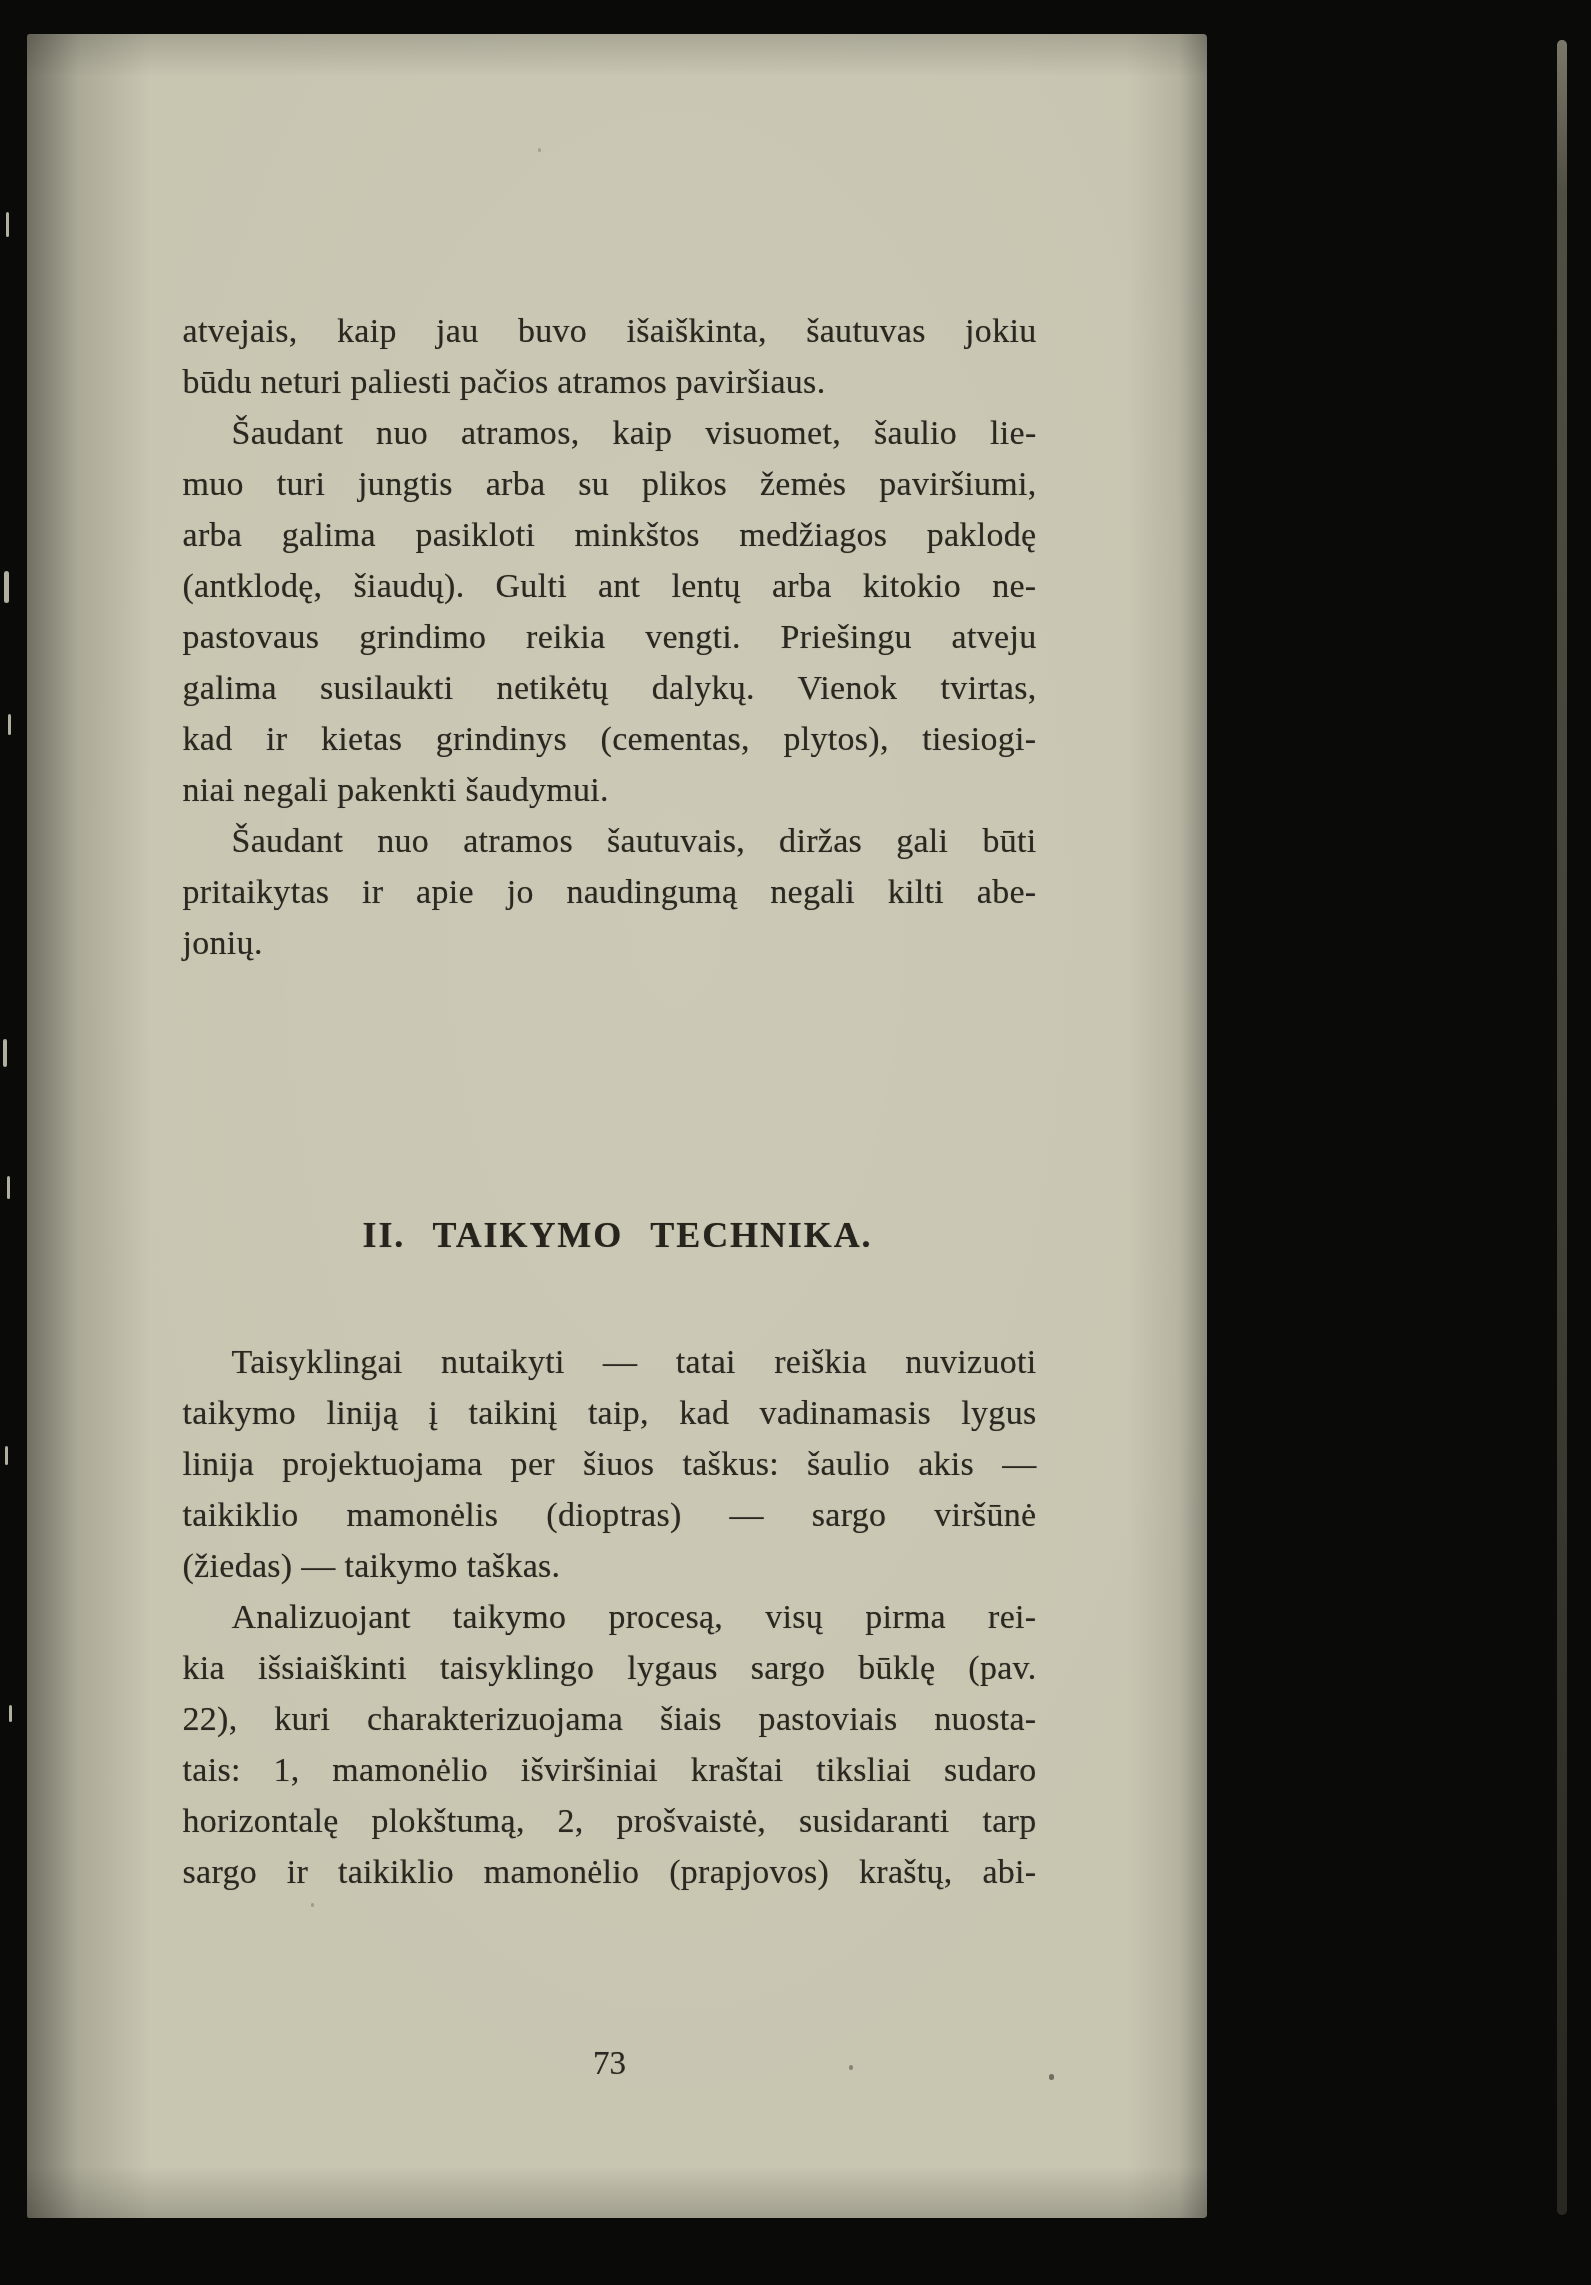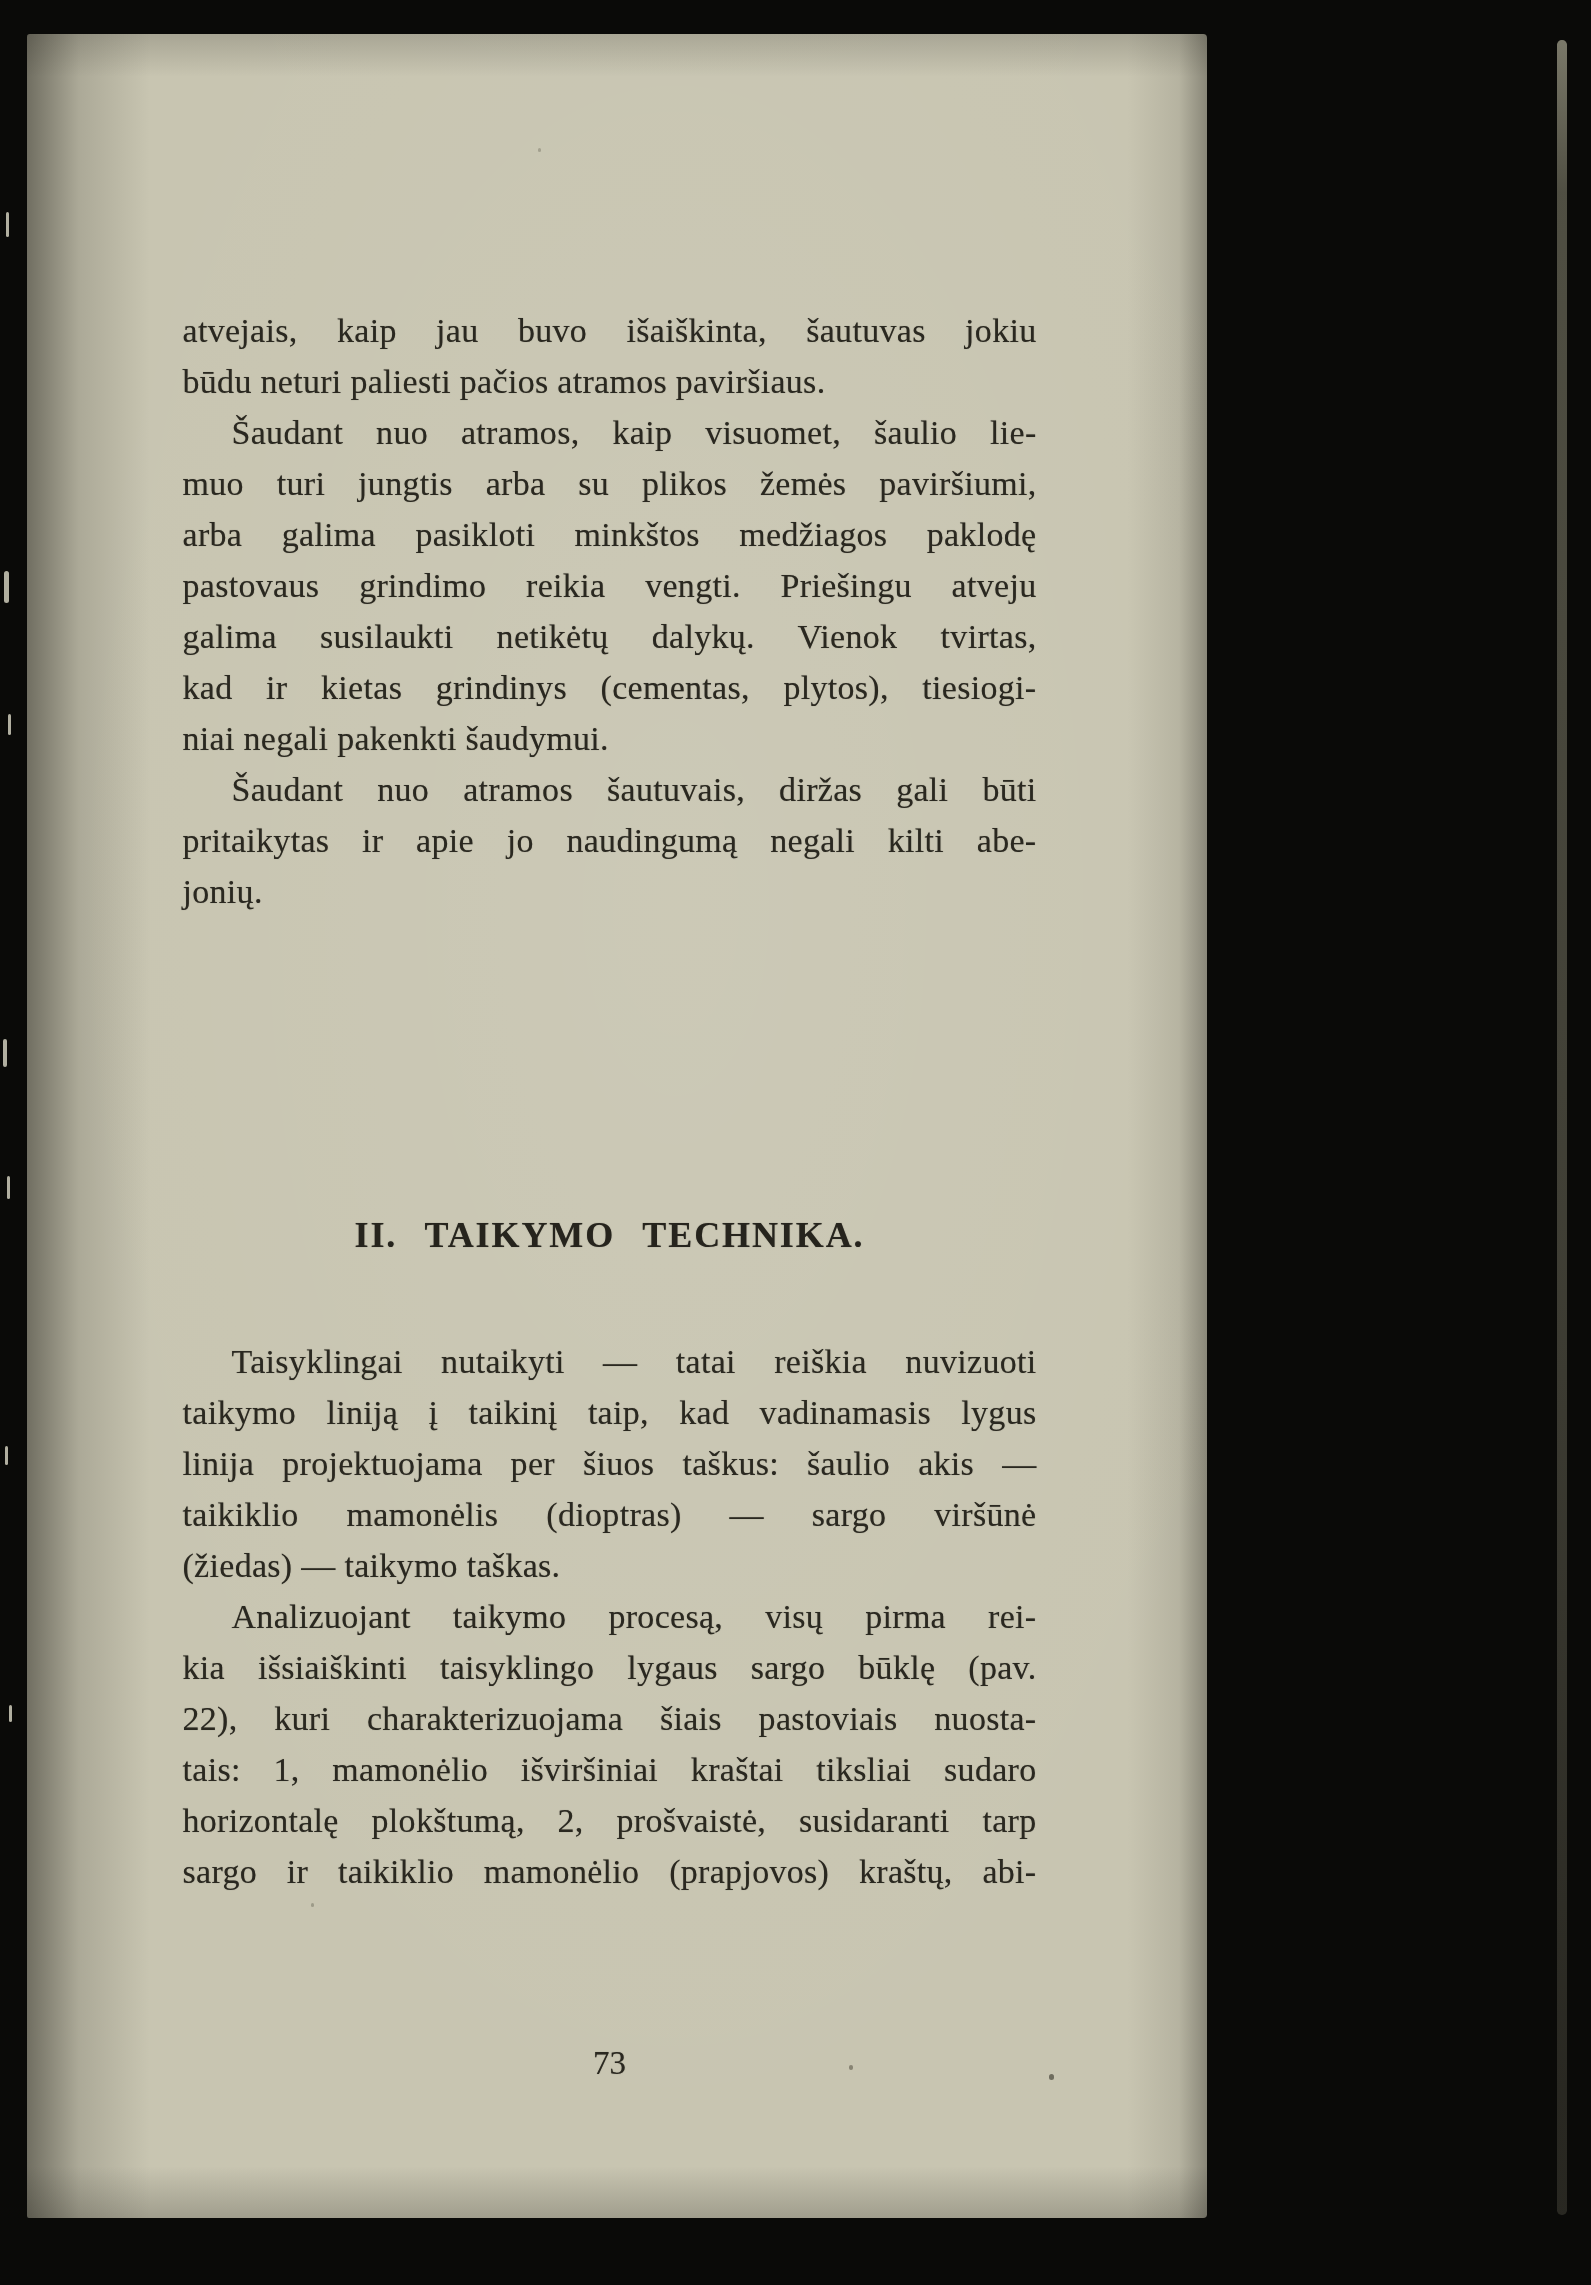--- a/index.html
+++ b/index.html
@@ -38,21 +38,21 @@
     letter-spacing: 0.3px;
     text-shadow: 0 0 0.9px rgba(42,40,32,0.45);
   }
   .para-1 { top: 271px; }
   .para-2 { top: 1302px; }
   .line { text-align: justify; text-align-last: justify; height: 51px; }
   .line.indent { text-indent: 49px; }
   .line.parend { text-align-last: left; }
   .heading {
     position: absolute;
-    left: 156px;
+    left: 164px;
     top: 1180px;
     width: 854px;
     margin: 0;
     text-align: center;
     font-size: 36px;
     font-weight: bold;
     letter-spacing: 1.9px;
     word-spacing: 17px;
     color: #26241d;
     text-shadow: 0 0 0.9px rgba(38,36,29,0.5);
@@ -92,20 +92,21 @@
 <div id="screen">
 
   <div class="paper">
 
     <div class="para para-1">
       <div class="line">atvejais, kaip jau buvo išaiškinta, šautuvas jokiu</div>
       <div class="line parend">būdu neturi paliesti pačios atramos paviršiaus.</div>
       <div class="line indent">Šaudant nuo atramos, kaip visuomet, šaulio lie-</div>
       <div class="line">muo turi jungtis arba su plikos žemės paviršiumi,</div>
       <div class="line">arba galima pasikloti minkštos medžiagos paklodę</div>
+      <div class="line">(antklodę, šiaudų). Gulti ant lentų arba kitokio ne-</div>
       <div class="line">pastovaus grindimo reikia vengti. Priešingu atveju</div>
       <div class="line">galima susilaukti netikėtų dalykų. Vienok tvirtas,</div>
       <div class="line">kad ir kietas grindinys (cementas, plytos), tiesiogi-</div>
       <div class="line parend">niai negali pakenkti šaudymui.</div>
       <div class="line indent">Šaudant nuo atramos šautuvais, diržas gali būti</div>
       <div class="line">pritaikytas ir apie jo naudingumą negali kilti abe-</div>
       <div class="line parend">jonių.</div>
     </div>
 
     <h2 class="heading">II. TAIKYMO TECHNIKA.</h2>

